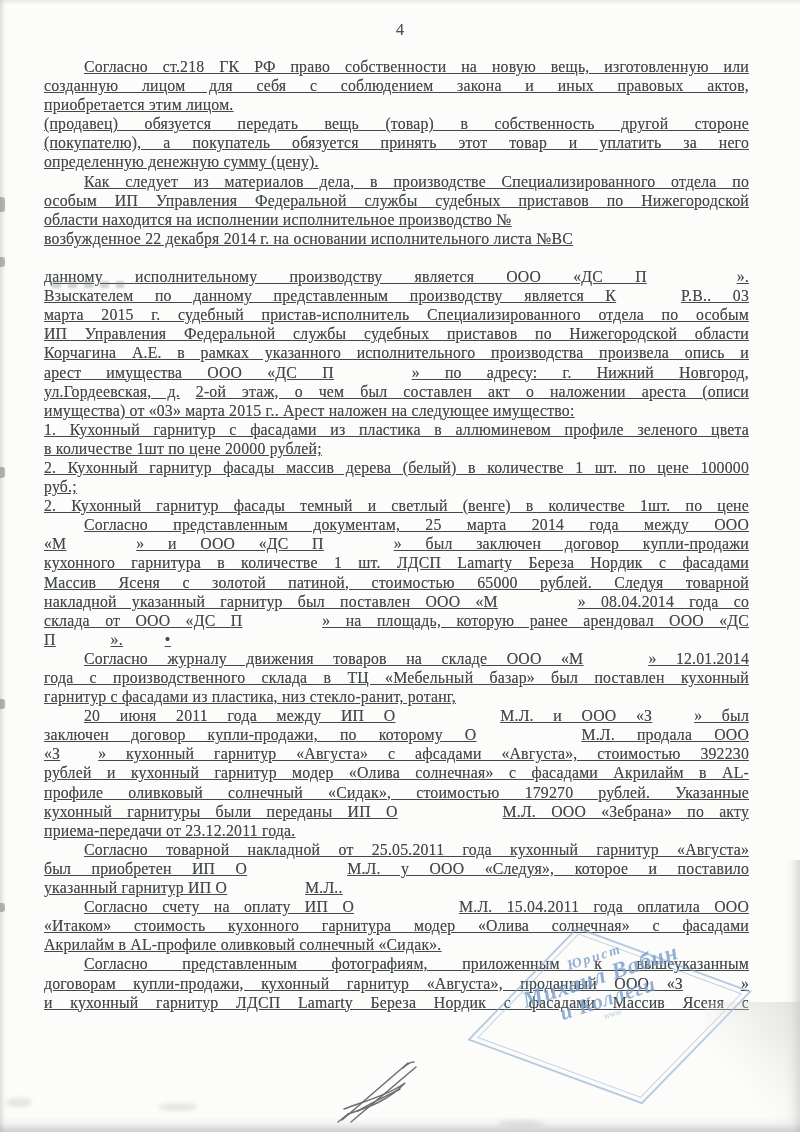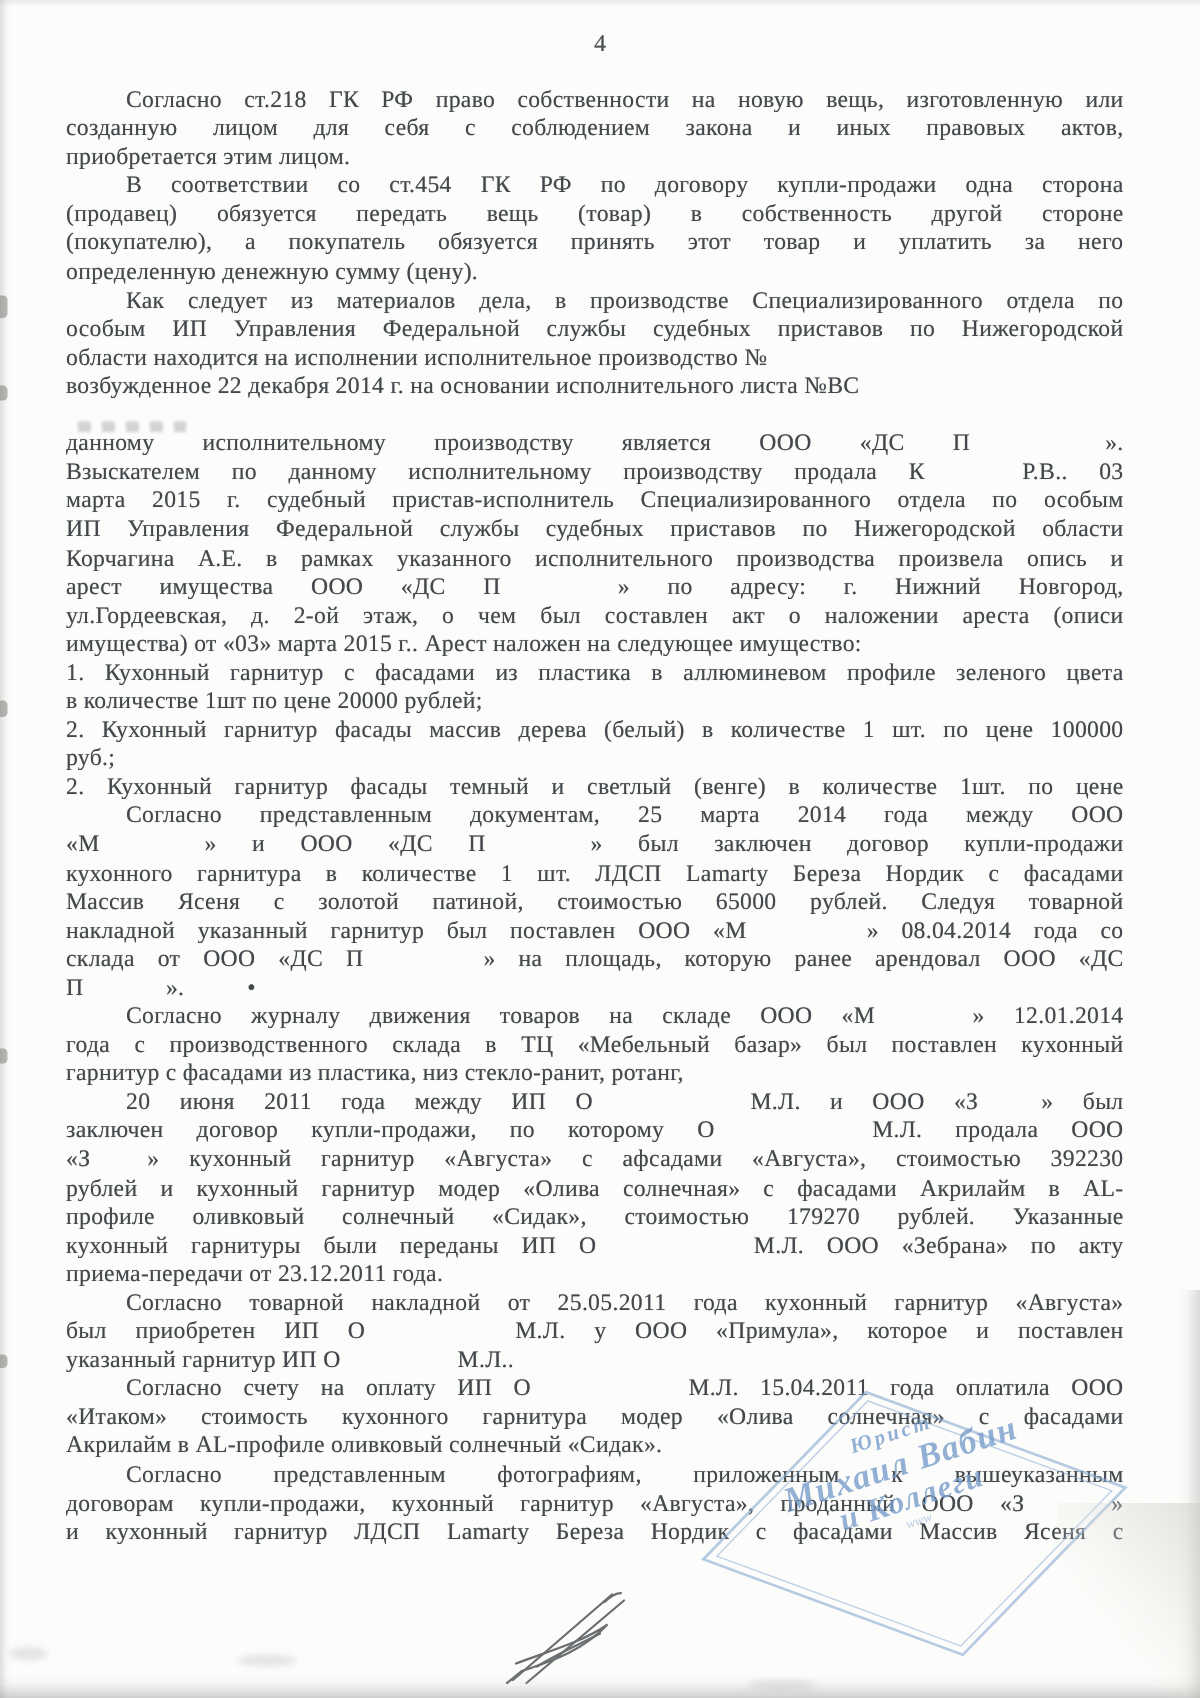--- a/index.html
+++ b/index.html
@@ -11,20 +11,21 @@
   }
   
   .content{
     position:absolute;left:44px;top:57px;width:705px;
   }
   .line{
     height:19.1px;line-height:19.1px;font-size:15.8px;
     letter-spacing:.2px;
     text-shadow:0 0 .5px rgba(66,72,76,.55);
     white-space:normal;
+    text-decoration:underline;
   }
   .line.j{text-align:justify;text-align-last:justify;}
   .gap{display:inline-block;height:2px;}
   .page-num{
     position:absolute;top:21px;left:0;width:800px;text-align:center;
     font-size:16px;color:#4a4f53;text-shadow:0 0 .5px rgba(66,72,76,.5);
   }
   
   .stamp-border{
     position:absolute;left:577px;top:927px;width:182px;height:153px;
@@ -91,31 +92,30 @@
 <body>
 
 <div class="scan">
 
   <div class="page-num">4</div>
 
   <div class="content">
       <div class="line j"><span class="gap" style="width: 40px;"></span><span class="run">Согласно ст.218 ГК РФ право собственности на новую вещь, изготовленную или</span></div>
       <div class="line j"><span class="run">созданную лицом для себя с соблюдением закона и иных правовых актов,</span></div>
       <div class="line"><span class="run">приобретается этим лицом.</span></div>
-      <div class="line j"><span class="gap" style="width: 40px;"></span><span class="run">В соответствии со ст.454 ГК РФ по договору купли-продажи одна сторона</span></div>
       <div class="line j"><span class="run">(продавец) обязуется передать вещь (товар) в собственность другой стороне</span></div>
       <div class="line j"><span class="run">(покупателю), а покупатель обязуется принять этот товар и уплатить за него</span></div>
       <div class="line"><span class="run">определенную денежную сумму (цену).</span></div>
       <div class="line j"><span class="gap" style="width: 40px;"></span><span class="run">Как следует из материалов дела, в производстве Специализированного отдела по</span></div>
       <div class="line j"><span class="run">особым ИП Управления Федеральной службы судебных приставов по Нижегородской</span></div>
       <div class="line"><span class="run">области находится на исполнении исполнительное производство №</span></div>
       <div class="line"><span class="run">возбужденное 22 декабря 2014 г. на основании исполнительного листа №ВС</span></div>
       <div class="line j"><span class="gap" style="width: 90px;"></span></div>
       <div class="line j"><span class="run">данному исполнительному производству является ООО «ДС П</span><span class="gap" style="width: 90px;"></span><span class="run">».</span></div>
-      <div class="line j"><span class="run">Взыскателем по данному исполнительному производству продала К</span><span class="gap" style="width: 65px;"></span><span class="run">Р.В.. 03</span></div>
+      <div class="line j"><span class="run">Взыскателем по данному представленным производству является К</span><span class="gap" style="width: 65px;"></span><span class="run">Р.В.. 03</span></div>
       <div class="line j"><span class="run">марта 2015 г. судебный пристав-исполнитель Специализированного отдела по особым</span></div>
       <div class="line j"><span class="run">ИП Управления Федеральной службы судебных приставов по Нижегородской области</span></div>
       <div class="line j"><span class="run">Корчагина А.Е. в рамках указанного исполнительного производства произвела опись и</span></div>
       <div class="line j"><span class="run">арест имущества ООО «ДС П</span><span class="gap" style="width: 78px;"></span><span class="run">» по адресу: г. Нижний Новгород,</span></div>
       <div class="line j"><span class="run">ул.Гордеевская, д.</span><span class="gap" style="width: 16px;"></span><span class="run">2-ой этаж, о чем был составлен акт о наложении ареста (описи</span></div>
       <div class="line"><span class="run">имущества) от «03» марта 2015 г.. Арест наложен на следующее имущество:</span></div>
       <div class="line j"><span class="run">1. Кухонный гарнитур с фасадами из пластика в аллюминевом профиле зеленого цвета</span></div>
       <div class="line"><span class="run">в количестве 1шт по цене 20000 рублей;</span></div>
       <div class="line j"><span class="run">2. Кухонный гарнитур фасады массив дерева (белый) в количестве 1 шт. по цене 100000</span></div>
       <div class="line"><span class="run">руб.;</span></div>
@@ -131,21 +131,21 @@
       <div class="line j"><span class="run">года с производственного склада в ТЦ «Мебельный базар» был поставлен кухонный</span></div>
       <div class="line"><span class="run">гарнитур с фасадами из пластика, низ стекло-ранит, ротанг,</span></div>
       <div class="line j"><span class="gap" style="width: 40px;"></span><span class="run">20 июня 2011 года между ИП О</span><span class="gap" style="width: 105px;"></span><span class="run">М.Л. и ООО «З</span><span class="gap" style="width: 42px;"></span><span class="run">» был</span></div>
       <div class="line j"><span class="run">заключен договор купли-продажи, по которому О</span><span class="gap" style="width: 105px;"></span><span class="run">М.Л. продала ООО</span></div>
       <div class="line j"><span class="run">«З</span><span class="gap" style="width: 38px;"></span><span class="run">» кухонный гарнитур «Августа» с афсадами «Августа», стоимостью 392230</span></div>
       <div class="line j"><span class="run">рублей и кухонный гарнитур модер «Олива солнечная» с фасадами Акрилайм в AL-</span></div>
       <div class="line j"><span class="run">профиле оливковый солнечный «Сидак», стоимостью 179270 рублей. Указанные</span></div>
       <div class="line j"><span class="run">кухонный гарнитуры были переданы ИП О</span><span class="gap" style="width: 105px;"></span><span class="run">М.Л. ООО «Зебрана» по акту</span></div>
       <div class="line"><span class="run">приема-передачи от 23.12.2011 года.</span></div>
       <div class="line j"><span class="gap" style="width: 40px;"></span><span class="run">Согласно товарной накладной от 25.05.2011 года кухонный гарнитур «Августа»</span></div>
-      <div class="line j"><span class="run">был приобретен ИП О</span><span class="gap" style="width: 100px;"></span><span class="run">М.Л. у ООО «Примула», которое и поставлен</span></div>
+      <div class="line j"><span class="run">был приобретен ИП О</span><span class="gap" style="width: 100px;"></span><span class="run">М.Л. у ООО «Следуя», которое и поставило</span></div>
       <div class="line"><span class="run">указанный гарнитур ИП О</span><span class="gap" style="width: 78px;"></span><span class="run">М.Л..</span></div>
       <div class="line j"><span class="gap" style="width: 40px;"></span><span class="run">Согласно счету на оплату ИП О</span><span class="gap" style="width: 105px;"></span><span class="run">М.Л. 15.04.2011 года оплатила ООО</span></div>
       <div class="line j"><span class="run">«Итаком» стоимость кухонного гарнитура модер «Олива солнечная» с фасадами</span></div>
       <div class="line"><span class="run">Акрилайм в AL-профиле оливковый солнечный «Сидак».</span></div>
       <div class="line j"><span class="gap" style="width: 40px;"></span><span class="run">Согласно представленным фотографиям, приложенным к вышеуказанным</span></div>
       <div class="line j"><span class="run">договорам купли-продажи, кухонный гарнитур «Августа», проданный ООО «З</span><span class="gap" style="width: 58px;"></span><span class="run">»</span></div>
       <div class="line j"><span class="run">и кухонный гарнитур ЛДСП Lamarty Береза Нордик с фасадами Массив Ясеня с</span></div>
     </div>
 
   <div class="stamp-border">

